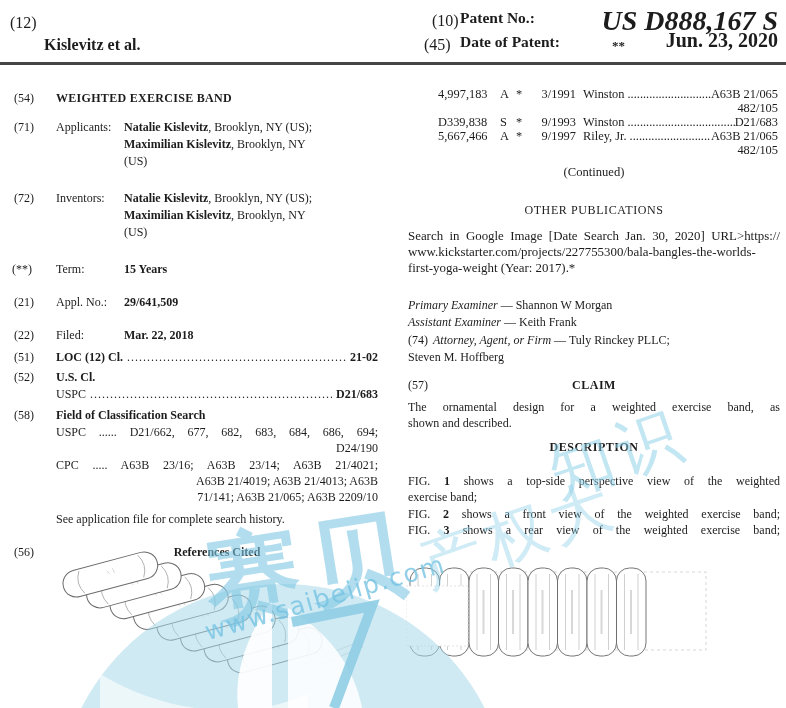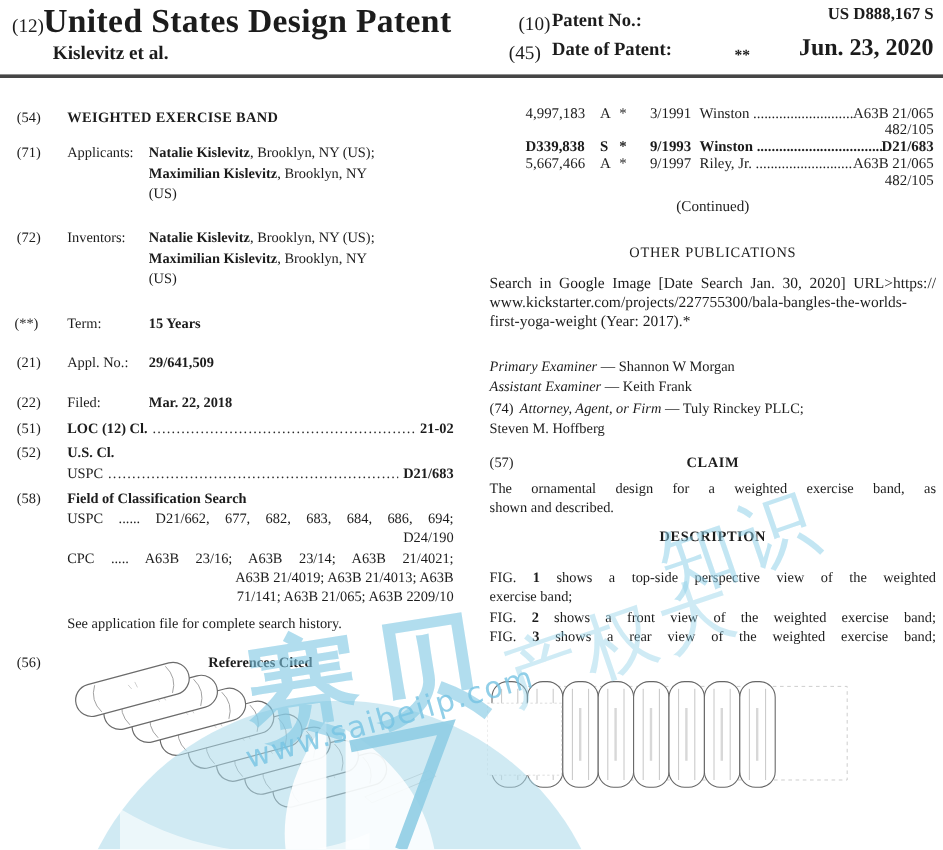--- a/index.html
+++ b/index.html
@@ -43,26 +43,25 @@
               color:rgba(140,208,232,0.52); transform:rotate(-19deg); transform-origin:left top; }
   .wm-frag2 { left:412px; top:538px; font-size:62px; letter-spacing:6px;
               color:rgba(140,208,232,0.42); transform:rotate(-19deg); transform-origin:left top; }
 </style>
 </head>
 <body>
 
 <div class="page">
 
   <span class="hdr-ref" style="left:10px;top:14px;">(12)</span>
-  <div class="hdr-title">United States Design Patent</div>
   <div class="hdr-byline">Kislevitz et al.</div>
 
   <span class="hdr-ref" style="left:432px;top:12px;">(10)</span>
   <span class="hdr-lbl" style="left:460px;top:9px;">Patent No.:</span>
-  <span class="hdr-val" style="top:5px;font-size:14px;">US D888,167 S</span>
+  <span class="hdr-val" style="top:5px;font-size:28px;font-style:italic;">US D888,167 S</span>
 
   <span class="hdr-ref" style="left:424px;top:36px;">(45)</span>
   <span class="hdr-lbl" style="left:460px;top:33px;">Date of Patent:</span>
   <span class="abs b" style="left:612px;top:38px;font-size:13px;">**</span>
   <span class="hdr-val" style="top:29px;font-size:20px;">Jun. 23, 2020</span>
 
   <div class="rule"></div>
 
   <div class="lrow" style="left:14px;top:90px;">(54)</div>
   <div class="lrow b" style="left:56px;top:90px;letter-spacing:.3px;">WEIGHTED EXERCISE BAND</div>
@@ -168,21 +167,21 @@
     <span class="cit-no">4,997,183</span>
     <span class="cit-kind">A</span>
     <span class="cit-star">*</span>
     <span class="cit-date">3/1991</span>
     <span class="cit-name">Winston</span>
     <span class="cit-dots">.............................................</span>
     <span class="cit-cls">A63B 21/065</span>
   </div>
   <div class="cit2" style="top:101px;">482/105</div>
 
-  <div class="cit" style="top:115px;font-weight:bold;">
+  <div class="cit" style="top:115px;">
     <span class="cit-no">D339,838</span>
     <span class="cit-kind">S</span>
     <span class="cit-star">*</span>
     <span class="cit-date">9/1993</span>
     <span class="cit-name">Winston</span>
     <span class="cit-dots">.............................................</span>
     <span class="cit-cls">D21/683</span>
   </div>
 
   <div class="cit" style="top:129px;">

